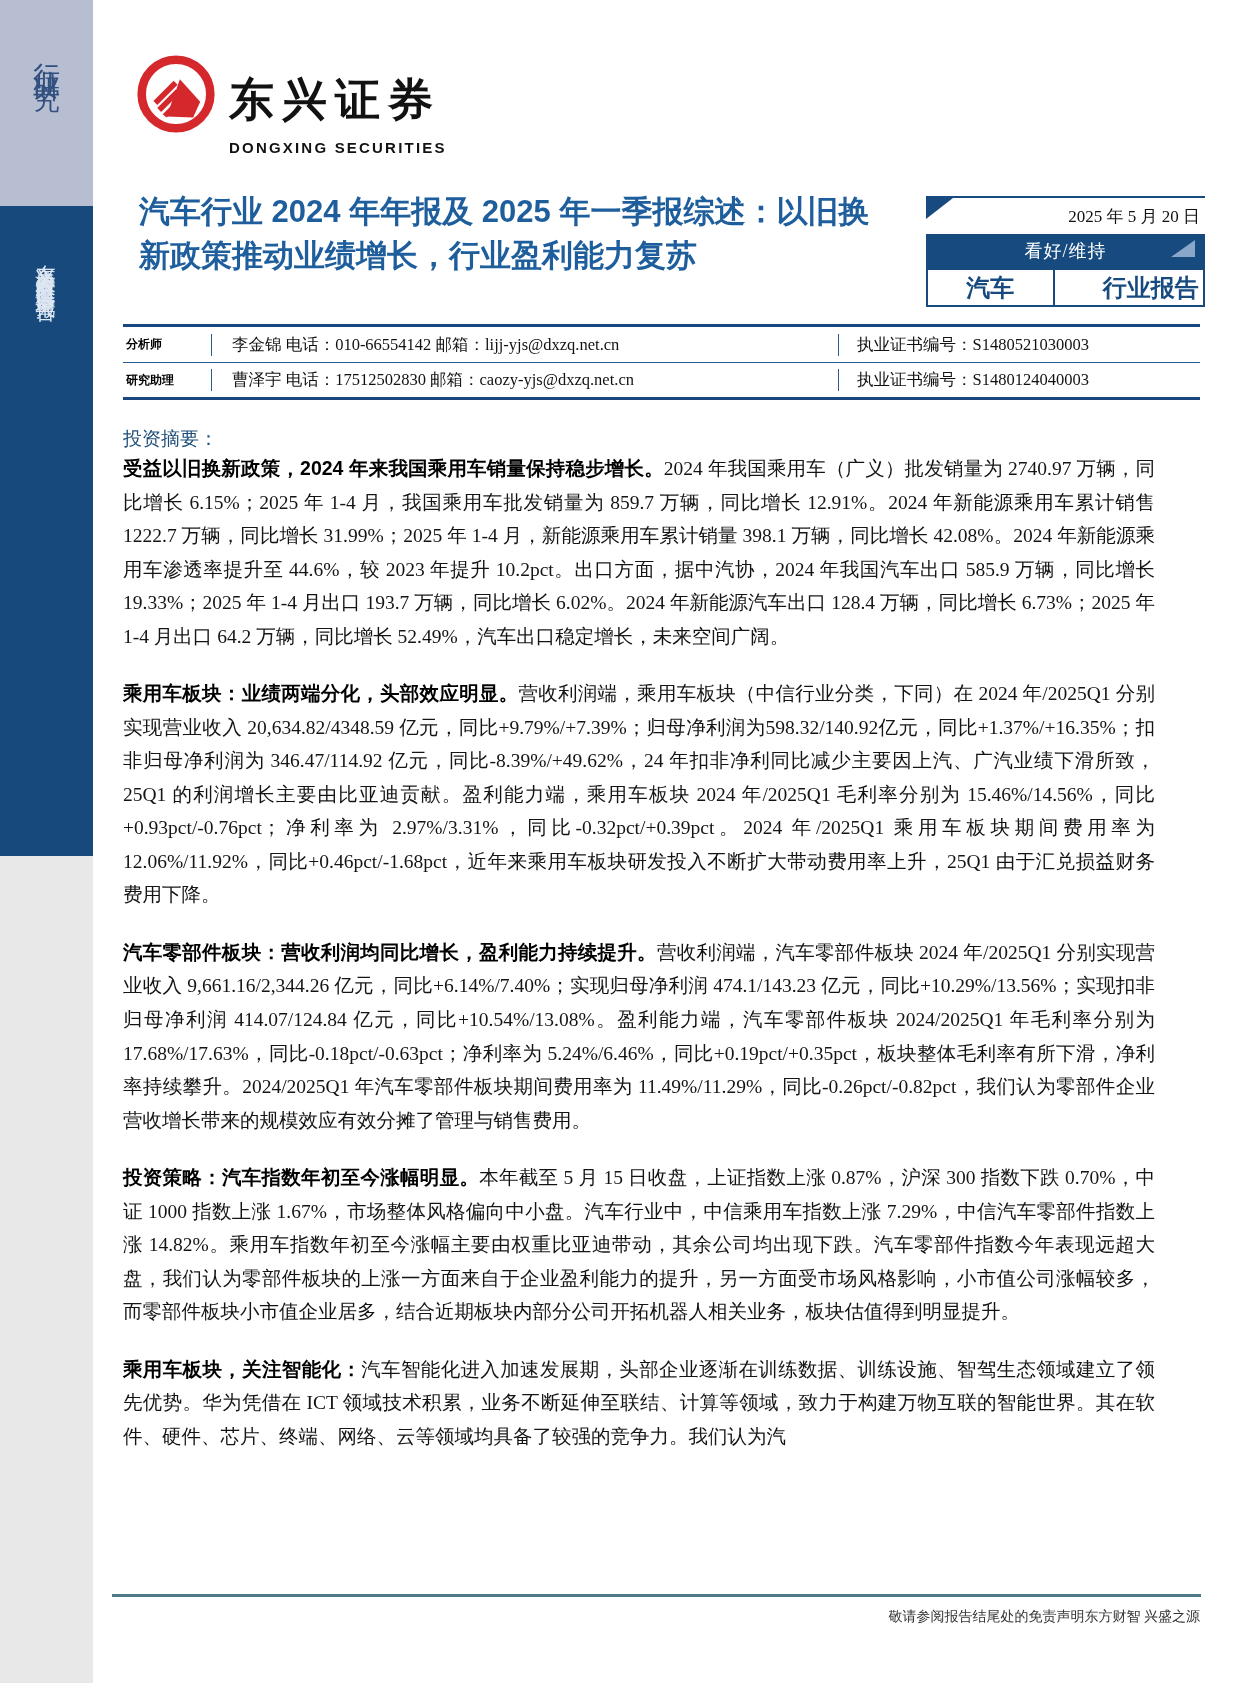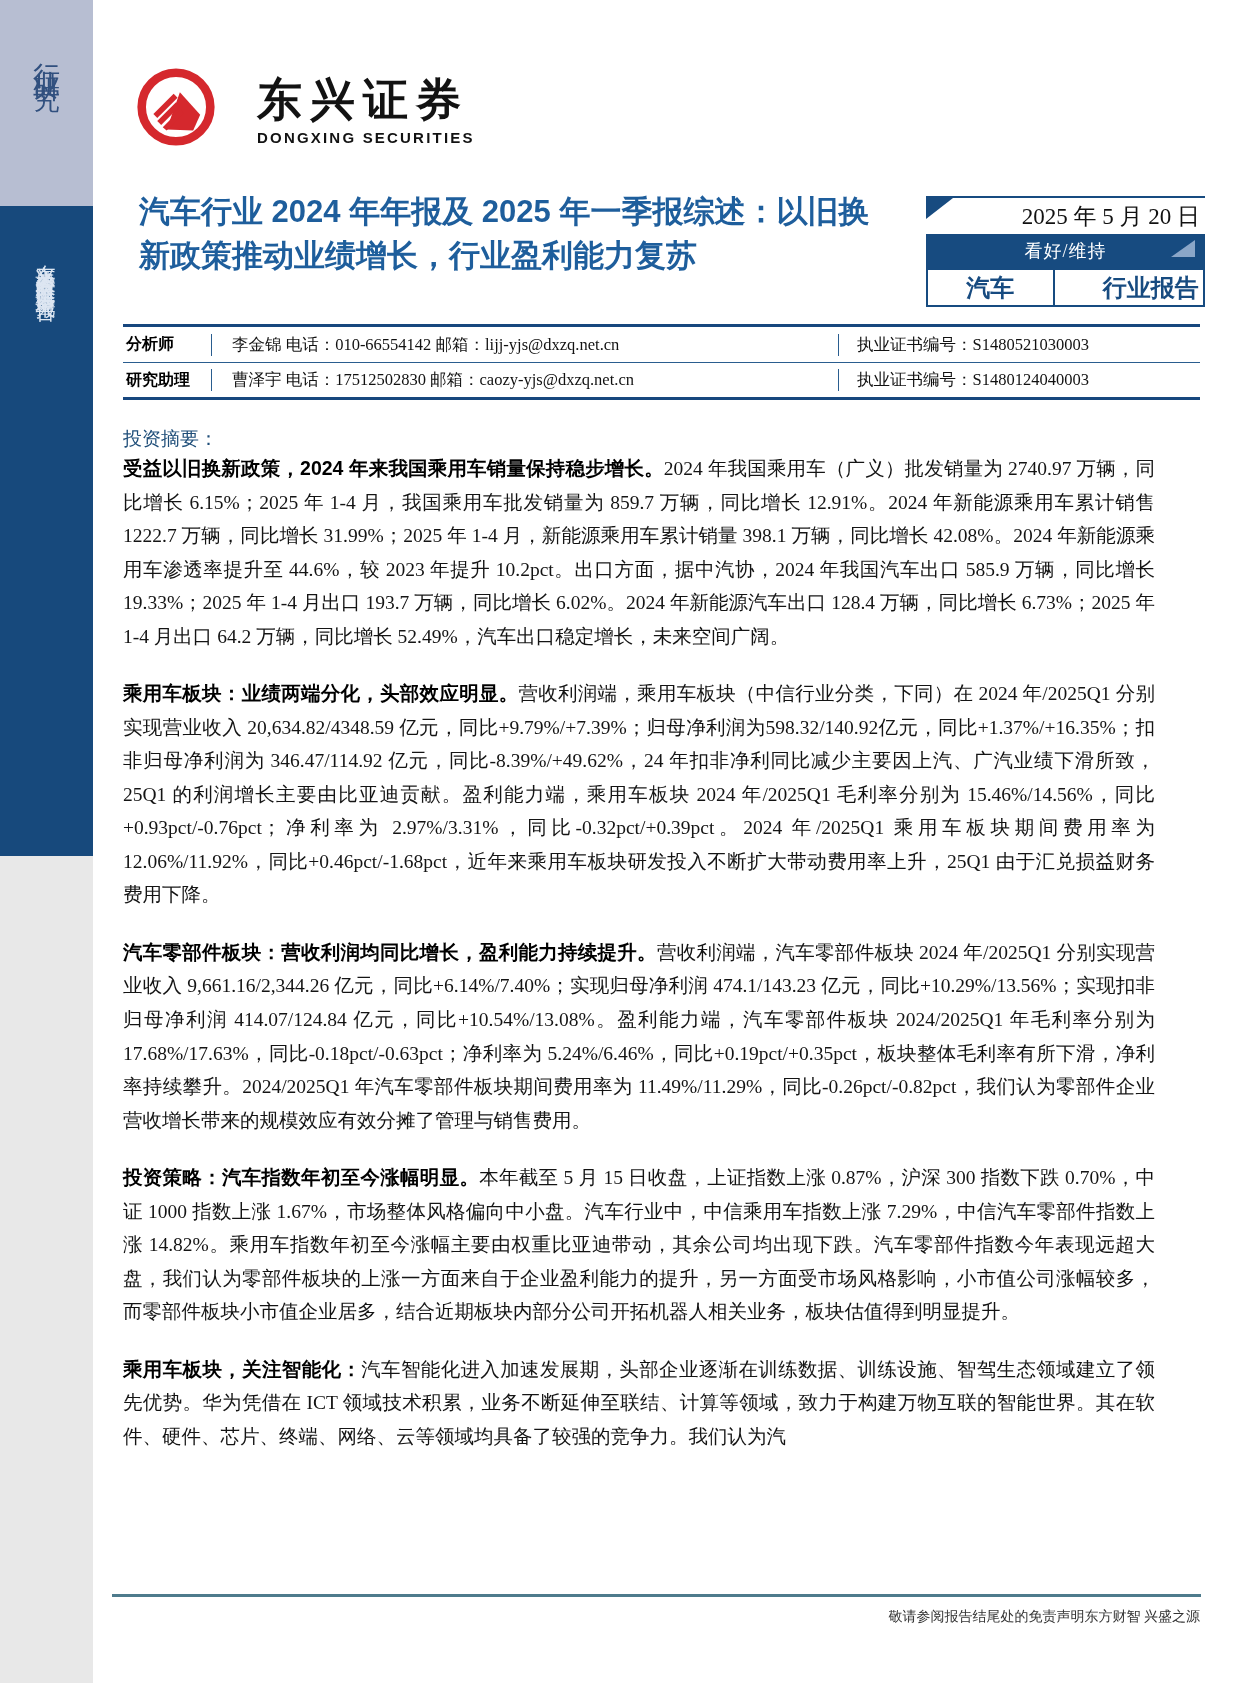--- a/index.html
+++ b/index.html
@@ -24,43 +24,43 @@
   }
   .sb-strip .vtext {
     writing-mode:vertical-rl; text-orientation:upright;
     color:#DDE6F2; font-size:20px; letter-spacing:2.5px; margin-top:42px;
   }
   .sb-bottom {
     position:absolute; left:0; top:856px; width:93px; height:827px;
     background:#E8E8E8;
   }
   
-  .logo-wrap { position:absolute; left:137px; top:55px; display:flex; align-items:flex-end;gap:28px; }
+  .logo-wrap { position:absolute; left:137px; top:55px; display:flex; align-items:flex-start; }
   .logo-mark { width:78px; height:78px; }
   .logo-texts { margin-left:14px; padding-top:22px; }
   .logo-cn {
     font-family:"Liberation Sans","DejaVu Sans",sans-serif;
     font-weight:900; font-size:45px; letter-spacing:8px; color:#121212; line-height:1;
   }
   .logo-en {
     font-family:"Liberation Sans","DejaVu Sans",sans-serif;
-    font-weight:800; font-size:15px; letter-spacing:2.2px; color:#121212; margin-top:7px;
+    font-weight:800; font-size:15px; letter-spacing:2.2px; color:#121212; margin-top:17px;
   }
   
   .title {
     position:absolute; left:139px; top:190px; width:752px;
     font-family:"Liberation Sans","DejaVu Sans",sans-serif;
     font-weight:700; font-size:31px; line-height:1.42; color:#1E5E9C;
   }
   
   .infobox { position:absolute; right:35px; top:196px; width:279px; }
   .date-row {
     position:relative; height:38px; border-top:2px solid #174B80; background:#fff;
     display:flex; align-items:center; justify-content:flex-end; padding-right:5px;
-    font-size:23px; color:#111;
+    font-size:17px; color:#111;
   }
   .corner-tri { position:absolute; left:0; top:0; }
   .rating-band {
     position:relative; height:34px; background:#174B80; color:#ffffff;
     display:flex; align-items:center; justify-content:center;
     font-size:18px; letter-spacing:1px;
   }
   .band-tri { position:absolute; right:10px; top:6px; }
   .cat-row { display:flex; border:2px solid #174B80; height:39px; background:#fff; }
   .cat-cell {
@@ -72,21 +72,21 @@
   .cat-cell.second { flex:1;padding-left:44px; }
   
   .analysts {
     position:absolute; left:123px; top:324px; width:1077px;
     border-top:3px solid #17477E; border-bottom:3px solid #17477E;
   }
   .a-row { display:flex; align-items:center; min-height:35px; }
   .a-row + .a-row { border-top:1px solid #2A5D8F; }
   .a-role {
     flex:0 0 88px; font-family:"Liberation Sans","DejaVu Sans",sans-serif;
-    font-weight:700; font-size:16px; color:#000; padding-left:3px;
+    font-weight:700; font-size:12px; color:#000; padding-left:3px;
   }
   .a-info {
     flex:0 0 627px; border-left:1px solid #2A5D8F; padding-left:20px;
     font-size:16.5px; color:#111;
   }
   .a-license {
     flex:1; border-left:1px solid #2A5D8F; padding-left:18px;
     font-size:16.5px; color:#111;
   }
   

